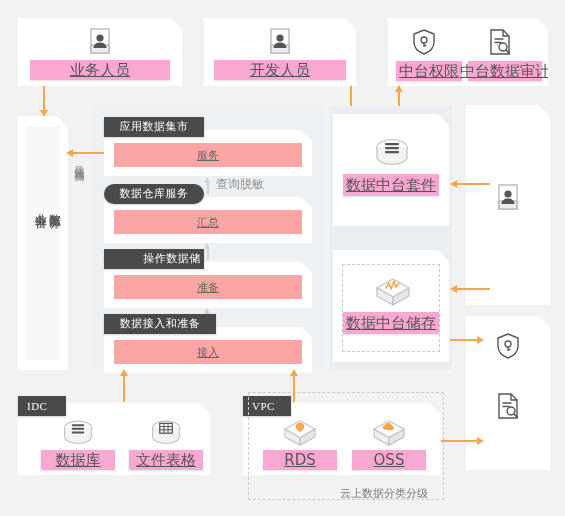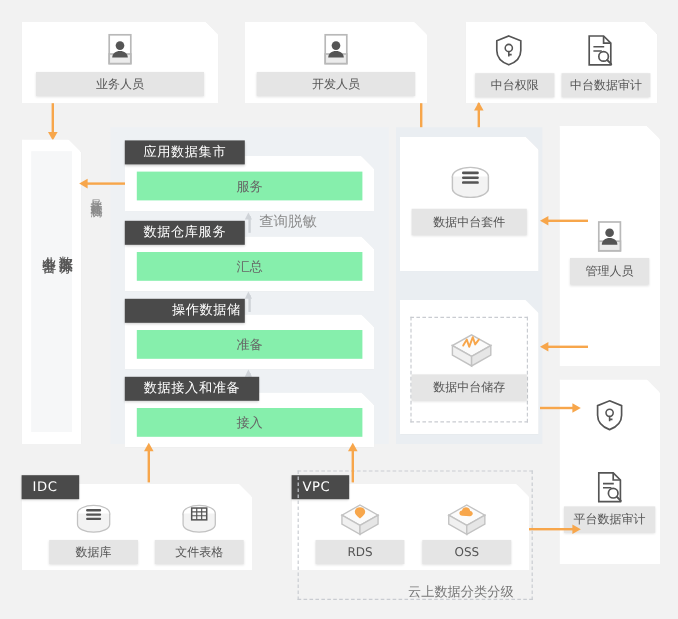--- a/index.html
+++ b/index.html
@@ -28,35 +28,36 @@
   .group-bg{background:#eef1f4;}
   .group-bg2{background:#eaeef2;}
 
   
   .chip{
     background:#4a4a4a;color:#ffffff;
     font-size:11px;line-height:20px;height:20px;
     text-align:center;letter-spacing:.5px;
     box-shadow:0 1px 2px rgba(0,0,0,.18);
   }
-  .chip.left{text-align:left;padding-left:9px;}
+  .chip.left{text-align:left;padding-left:9px;font-family:Liberation Serif, serif;}
 
   
   .pill{
-    background:#86efac;color:#666;
+    background:#fca5a5;color:#666;
     font-size:11px;text-align:left;
-    display:flex;align-items:center;justify-content:center;
+    display:flex;align-items:center;justify-content:center;text-decoration:underline;
   }
 
   
   .plate{
-    background:#e5e5e5;color:#555;font-size:10px;
+    background:#f9a8d4;color:#555;font-size:15px;
     display:flex;align-items:center;justify-content:center;
     box-shadow:0 1px 2px rgba(0,0,0,.12);
     white-space:nowrap;
+    text-decoration:underline;
   }
 
   
   .arrow{background:#f7a64b;}
   .arrow.v{width:1.5px;}
   .arrow.h{height:1.5px;}
   .ahead{width:0;height:0;position:absolute;}
   .ahead.down{border-left:4px solid transparent;border-right:4px solid transparent;border-top:7px solid #f7a64b;}
   .ahead.up{border-left:4px solid transparent;border-right:4px solid transparent;border-bottom:7px solid #f7a64b;}
   .ahead.left{border-top:4px solid transparent;border-bottom:4px solid transparent;border-right:7px solid #f7a64b;}
@@ -149,21 +150,21 @@
 
 <div class="abs card fold" style="left:104px;top:130px;width:208px;height:46px;"></div>
 <div class="abs chip" style="left:104px;top:117px;width:100px;">应用数据集市</div>
 <div class="abs pill" style="left:114px;top:143px;width:188px;height:24px;">服务</div>
 
 <div class="abs garrow v" style="left:207px;top:180px;height:14px;"></div>
 <div class="abs ghead up" style="left:204px;top:177px;"></div>
 <div class="abs lbl" style="left:216px;top:176px;color:#8a8a8a;">查询脱敏</div>
 
 <div class="abs card fold" style="left:104px;top:197px;width:208px;height:46px;"></div>
-<div class="abs chip" style="left:104px;top:184px;width:100px;">数据仓库服务</div>
+<div class="abs chip" style="left:104px;top:184px;width:100px;border-radius:10px;">数据仓库服务</div>
 <div class="abs pill" style="left:114px;top:210px;width:188px;height:24px;">汇总</div>
 
 <div class="abs garrow v" style="left:207px;top:246px;height:14px;"></div>
 <div class="abs ghead up" style="left:204px;top:243px;"></div>
 
 <div class="abs card fold" style="left:104px;top:262px;width:208px;height:46px;"></div>
 <div class="abs chip" style="left:104px;top:249px;width:100px;padding-left:36px;">操作数据储存</div>
 <div class="abs pill" style="left:114px;top:275px;width:188px;height:24px;">准备</div>
 
 <div class="abs garrow v" style="left:207px;top:311px;height:14px;"></div>
@@ -202,41 +203,39 @@
 
 <div class="abs card fold" style="left:466px;top:105px;width:84px;height:200px;">
   <div class="abs" style="left:29px;top:78px;">
     <svg width="26" height="30" viewBox="0 0 26 30">
       <rect x="4" y="2" width="18" height="24" fill="#ffffff" stroke="#b9b9b9" stroke-width="1.4"></rect>
       <rect x="4" y="18" width="18" height="8" fill="#ececec" stroke="#b9b9b9" stroke-width="1.4"></rect>
       <circle cx="13" cy="11" r="3.6" fill="#555"></circle>
       <path d="M6.5 21c0-3.6 3-5.6 6.5-5.6s6.5 2 6.5 5.6z" fill="#555"></path>
     </svg>
   </div>
-  <div class="abs plate" style="left:9px;top:110px;width:66px;height:22px;">管理人员</div>
 </div>
 
 <div class="abs card fold" style="left:466px;top:316px;width:84px;height:154px;">
   <div class="abs" style="left:29px;top:16px;">
     <svg width="26" height="28" viewBox="0 0 26 28">
       <path d="M13 2 L23 6 v8c0 6-4.6 10-10 12C7.6 24 3 20 3 14V6z" fill="none" stroke="#555" stroke-width="1.4"></path>
       <circle cx="13" cy="12" r="3" fill="none" stroke="#555" stroke-width="1.3"></circle>
       <path d="M13 15 v4 M13 17.5 h2.4" stroke="#555" stroke-width="1.3" fill="none"></path>
     </svg>
   </div>
   <div class="abs" style="left:29px;top:76px;">
     <svg width="26" height="28" viewBox="0 0 26 28">
       <path d="M4 2 h12 l6 6 v18 H4 z" fill="none" stroke="#555" stroke-width="1.4"></path>
       <path d="M16 2 v6 h6" fill="none" stroke="#555" stroke-width="1.4"></path>
       <path d="M7.5 11 h9 M7.5 14.5 h7" stroke="#555" stroke-width="1.3"></path>
       <circle cx="16" cy="19" r="4" fill="#ffffff" stroke="#555" stroke-width="1.4"></circle>
       <path d="M19 22 l3.4 3.4" stroke="#555" stroke-width="1.6" stroke-linecap="round"></path>
     </svg>
   </div>
-  <div class="abs plate" style="left:4px;top:106px;width:76px;height:22px;">平台数据审计</div>
 </div>
 
 <div class="abs arrow h" style="left:456px;top:183px;width:34px;"></div>
 <div class="abs ahead left" style="left:450px;top:179.5px;"></div>
 
 <div class="abs arrow h" style="left:456px;top:288px;width:34px;"></div>
 <div class="abs ahead left" style="left:450px;top:284.5px;"></div>
 
 <div class="abs arrow h" style="left:450px;top:339px;width:30px;"></div>
 <div class="abs ahead right" style="left:477px;top:335.5px;"></div>

